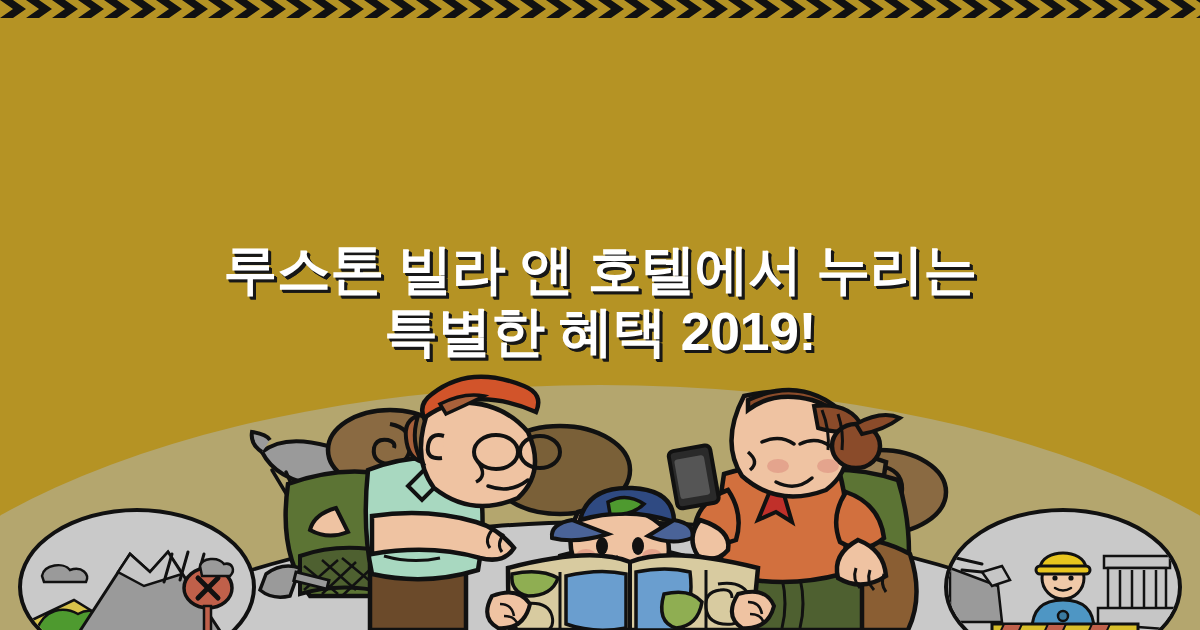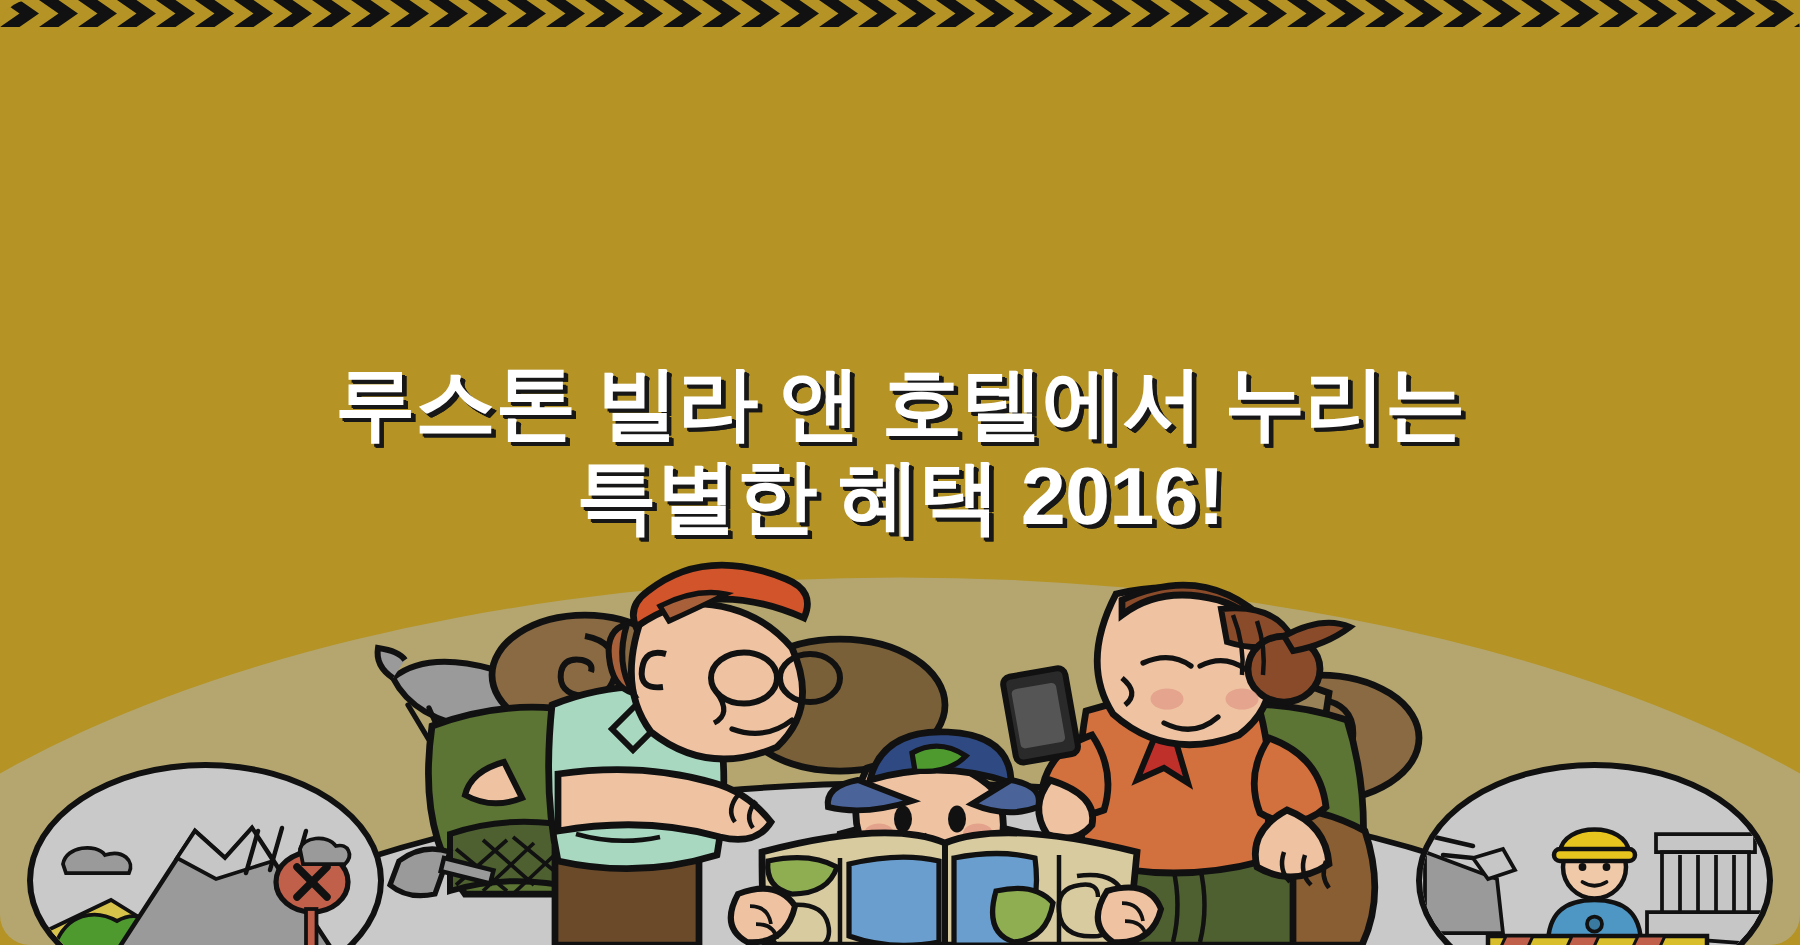--- a/index.html
+++ b/index.html
@@ -5,21 +5,20 @@
 <style>
   html,body{margin:0;padding:0;}
   body{
     width:1200px;height:630px;overflow:hidden;
     font-family:"Liberation Sans","DejaVu Sans",sans-serif;
     background:#B59324;
   }
   .banner{
     position:relative;width:1200px;height:630px;overflow:hidden;
     background:#B59324;
-    border-radius:20px;
   }
 
   
   .chevron-tape{
     position:absolute;left:0;top:0;width:1200px;height:18px;
     background:#B59324;
     overflow:hidden;z-index:40;
   }
   .chevron-tape svg{display:block;width:1200px;height:18px;}
 
@@ -330,16 +329,16 @@
           <path d="M748,602 q12,0 14,12"></path>
             <path d="M750,614 q12,0 14,10"></path>
         </g>
       </g>
 
     </svg>
   </div>
 
   <div class="title-wrap">
     <span class="title-line">루스톤 빌라 앤 호텔에서 누리는</span>
-    <span class="title-line">특별한 혜택 2016!</span>
+    <span class="title-line">특별한 혜택 2019!</span>
   </div>
 
 </div>
 
 </body></html>

